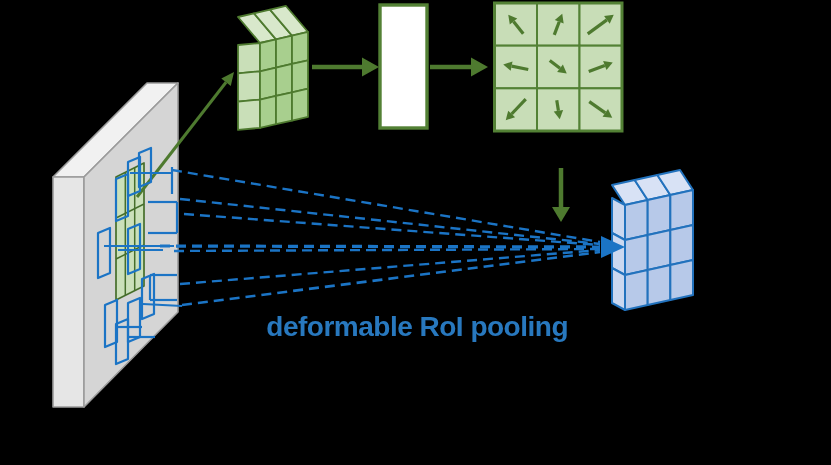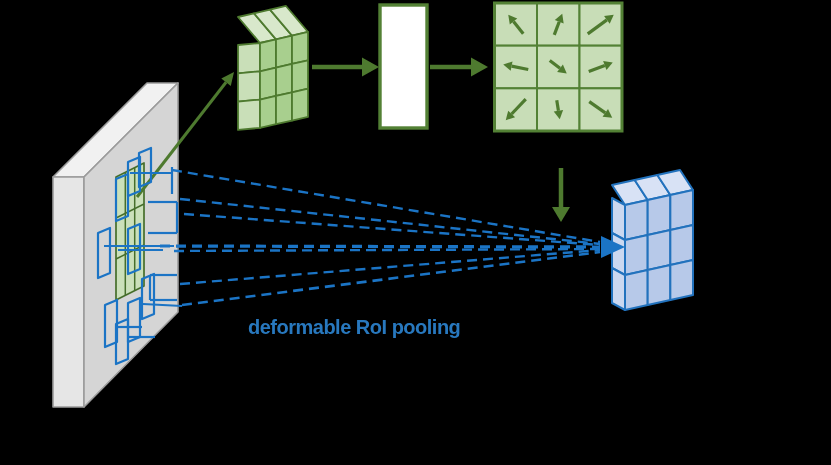--- a/index.html
+++ b/index.html
@@ -1,20 +1,20 @@
 <!DOCTYPE html>
 <html><head>
 <meta charset="utf-8">
 <style>
   html,body{margin:0;padding:0;background:#000;}
   .stage{position:relative;width:831px;height:465px;background:#000;overflow:hidden;
          font-family:"Liberation Sans",sans-serif;}
   .stage svg{position:absolute;left:0;top:0;}
   .caption{position:absolute;left:248px;top:310px;width:320px;height:34px;line-height:34px;
-           text-align:left;font-size:20px;font-weight:700;letter-spacing:-0.5px;
+           text-align:right;font-size:28px;font-weight:700;letter-spacing:-0.5px;
            font-family:"Liberation Sans",sans-serif;}
 </style>
 </head>
 <body>
 
 <div class="stage">
   <svg id="diagram" width="831" height="465" viewBox="0 0 831 465">
     <g id="g-slab">
         <polygon points="53,177 147,83 178,83 84,177" fill="#F1F1F1" stroke="#9B9B9B" stroke-width="1.6" stroke-linejoin="round"></polygon>
         <polygon points="53,177 84,177 84,407 53,407" fill="#E6E6E6" stroke="#9B9B9B" stroke-width="1.6" stroke-linejoin="round"></polygon>

